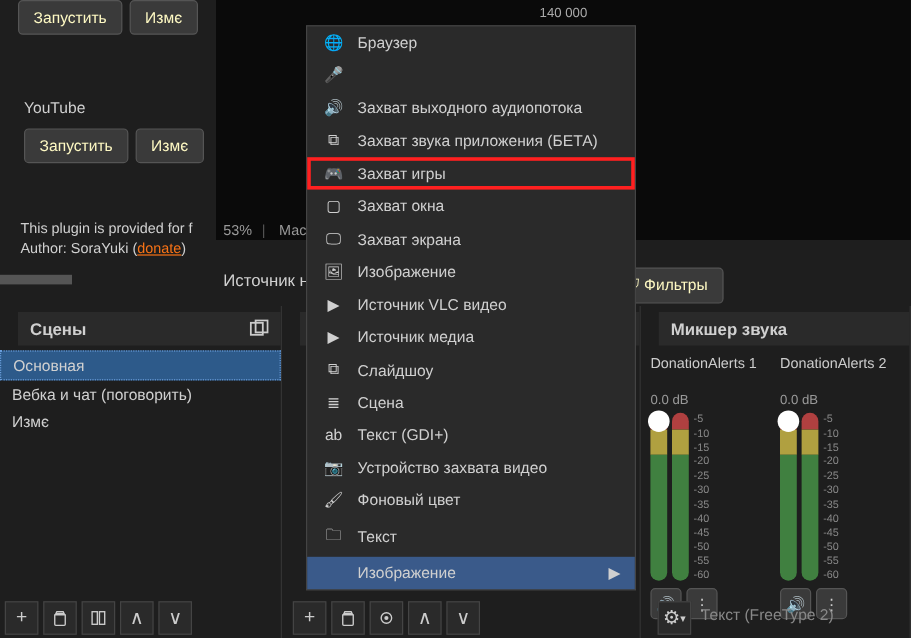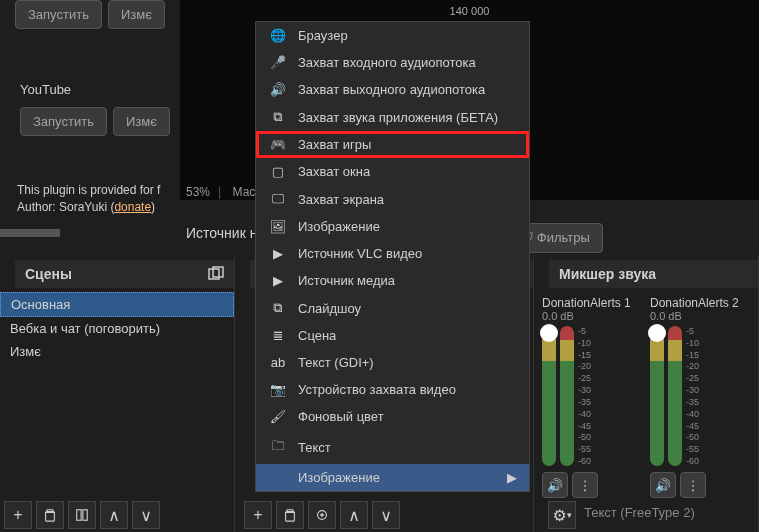--- a/index.html
+++ b/index.html
@@ -1,25 +1,25 @@
 <!DOCTYPE html>
 <html><head>
 <meta charset="utf-8">
 <style>
 * { margin: 0; padding: 0; box-sizing: border-box; font-family: Arial, sans-serif; }
 body { background: #1e1e1e; color: #d0d0d0; width: 759px; height: 532px; overflow: hidden; position: relative; font-size: 13px; }
 
 .top-area { position: absolute; top: 0; left: 0; right: 0; height: 245px; }
-.btn { background: #3a3a3a; border: 1px solid #555; color: #a3a3a3; padding: 6px 12px; border-radius: 4px; font-size: 13px; cursor: pointer; }
+.btn { background: #3a3a3a; border: 1px solid #555; color: #fef9c3; padding: 6px 12px; border-radius: 4px; font-size: 13px; cursor: pointer; }
 .btn-group { display: flex; gap: 6px; }
 .top-left { position: absolute; top: 0; left: 15px; }
 .youtube-section { position: absolute; top: 82px; left: 20px; }
 .youtube-label { margin-bottom: 10px; }
 .plugin-info { position: absolute; top: 182px; left: 5px; font-size: 12px; line-height: 1.4; margin-left: 12px; }
-.plugin-info a { color: #fdba74; }
+.plugin-info a { color: #f97316; }
 .progress { position: absolute; top: 229px; left: 0; width: 60px; height: 8px; background: #555; }
 
 .preview-area { position: absolute; top: 0; left: 180px; right: 0; height: 200px; background: #0a0a0a; }
 .preview-label { position: absolute; top: 5px; left: 50%; transform: translateX(-50%); font-size: 11px; color: #aaa; }
 .status-bar { position: absolute; top: 185px; left: 186px; font-size: 12px; color: #999; }
 .status-bar span { margin-right: 8px; }
 
 .source-label { position: absolute; top: 225px; left: 186px; font-size: 14px; }
 .filters-btn { position: absolute; top: 223px; left: 510px; }
 
@@ -30,21 +30,21 @@
 
 .scenes-panel { width: 236px; }
 .scene-item { padding: 4px 10px; cursor: pointer; font-size: 13px; }
 .scene-item.selected { background: #2d5a8a; border: 1px dotted #6a9edb; }
 
 .sources-panel { width: 300px; }
 .mixer-panel { flex: 1; }
 
 .mixer-channels { display: flex; gap: 8px; padding: 8px; }
 .mixer-channel { width: 100px; }
-.channel-name { font-size: 12px; color: #ccc; margin-bottom: 0; white-space: nowrap; overflow: hidden; }
+.channel-name { font-size: 12px; color: #ccc; margin-bottom: 18px; white-space: nowrap; overflow: hidden; }
 .channel-db { font-size: 11px; color: #999; margin-bottom: 4px; }
 .meter-area { display: flex; gap: 4px; height: 140px; }
 .meter { width: 14px; background: #1a1a1a; border-radius: 7px; position: relative; display: flex; flex-direction: column; }
 .meter-seg { flex: 0 0 auto; }
 .meter .r { height: 10%; background: #b04040; border-radius: 7px 7px 0 0; }
 .meter .y { height: 15%; background: #b0a040; }
 .meter .g { height: 75%; background: #408040; border-radius: 0 0 7px 7px; }
 .meter-slider { position: absolute; top: -2px; left: -2px; width: 18px; height: 18px; background: #fff; border-radius: 50%; }
 .meter-scale { font-size: 9px; color: #888; display: flex; flex-direction: column; justify-content: space-between; height: 140px; }
 .channel-ctrls { display: flex; gap: 4px; margin-top: 6px; }
@@ -244,21 +244,20 @@
   <div class="tb-btn">⚙<span style="font-size:9px">▾</span></div>
 </div>
 
 <div class="ctx-menu" id="ctx-menu">
     <div class="ctx-item">
       <span class="ctx-icon">🌐</span>
     <span>Браузер</span>
     </div>
     <div class="ctx-item">
       <span class="ctx-icon">🎤</span>
-    <span>Захват входного аудиопотока</span>
     </div>
     <div class="ctx-item">
       <span class="ctx-icon">🔊</span>
     <span>Захват выходного аудиопотока</span>
     </div>
     <div class="ctx-item">
       <span class="ctx-icon">⧉</span>
     <span>Захват звука приложения (БЕТА)</span>
     </div>
     <div class="ctx-item highlighted">

